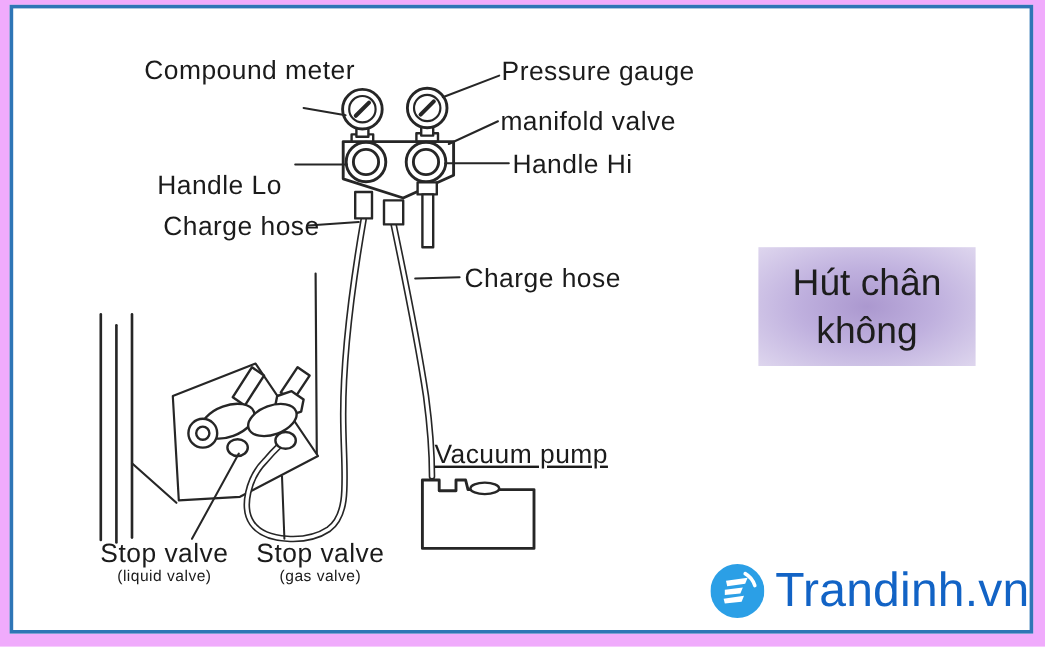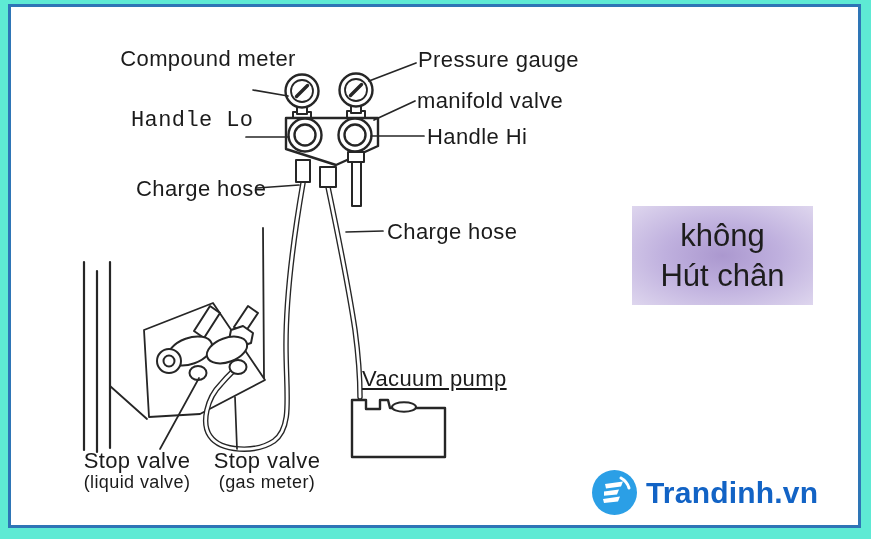--- a/index.html
+++ b/index.html
@@ -1,38 +1,38 @@
 <!DOCTYPE html>
 <html><head>
 <meta charset="utf-8">
 <style>
   html,body { margin:0; padding:0; background:#ffffff; }
   .stage {
-    position:relative; width:871px; height:539px; background:#5eead4;
+    position:relative; width:871px; height:539px; background:#f0abfc;
     overflow:hidden; font-family:"Liberation Sans", sans-serif;
   }
   .frame {
     position:absolute; left:8px; top:4px; width:853px; height:524px;
     border:3px solid #2e75b6; box-sizing:border-box; background:#ffffff;
   }
   .art { position:absolute; left:0; top:0; }
   .lbl {
     position:absolute; color:#1b1b1b; font-size:22px; line-height:1.1;
     white-space:nowrap; letter-spacing:0.4px;
   }
-  .lbl .sub { font-size:18px; }
+  .lbl .sub { font-size:13px; }
   .center { text-align:center; }
   .callout {
     position:absolute; left:632px; top:206px; width:181px; height:99px;
     background: radial-gradient(ellipse at 50% 50%, #ab98cf 0%, #bfb0de 45%, #ded6ee 100%);
     color:#1d1d1d; font-size:31px; line-height:1.28;
     display:flex; flex-direction:column; align-items:center; justify-content:center;
   }
   .logo { position:absolute; left:592px; top:470px; display:flex; align-items:center; gap:9px; }
-  .logo-text { font-size:30px; font-weight:bold; color:#1263c5; letter-spacing:0.2px; }
+  .logo-text { font-size:40px; font-weight:normal; color:#1263c5; letter-spacing:0.2px; }
 </style>
 </head>
 <body>
 
 <div class="stage">
 
   <div class="frame"></div>
 
   <svg class="art" width="871" height="539" viewBox="0 0 871 539" stroke="#262626" fill="none" stroke-linecap="round" stroke-linejoin="round">
 
@@ -128,43 +128,43 @@
   </svg>
 
   <div class="lbl center" style="left:116px; top:47px; width:184px;">
     <div>Compound meter</div>
   </div>
 
   <div class="lbl" style="left:417px; top:89px;">manifold valve</div>
 
   <div class="lbl" style="left:418px; top:48px;">Pressure gauge</div>
 
-  <div class="lbl" style="left:131px; top:109px;font-family:Liberation Mono, monospace;">Handle Lo</div>
+  <div class="lbl" style="left:131px; top:143px;">Handle Lo</div>
 
   <div class="lbl" style="left:427px; top:125px;">Handle Hi</div>
 
   <div class="lbl" style="left:136px; top:177px;">Charge hose</div>
 
   <div class="lbl" style="left:387px; top:220px;">Charge hose</div>
 
   <div class="lbl" style="left:362px; top:367px;text-decoration:underline;">Vacuum pump</div>
 
   <div class="lbl center" style="left:66px; top:449px; width:142px;">
     <div>Stop valve</div>
     <div class="sub">(liquid valve)</div>
   </div>
 
   <div class="lbl center" style="left:203px; top:449px; width:128px;">
     <div>Stop valve</div>
-    <div class="sub">(gas meter)</div>
+    <div class="sub">(gas valve)</div>
   </div>
 
   <div class="callout">
+    <div>Hút chân</div>
     <div>không</div>
-    <div>Hút chân</div>
   </div>
 
   <div class="logo">
     <svg width="45" height="45" viewBox="0 0 45 45">
       <circle cx="22.5" cy="22.5" r="22.5" fill="#2b9fe6"></circle>
       <path d="M29,8 A17,17 0 0 1 37,18" stroke="#ffffff" stroke-width="3" fill="none" stroke-linecap="round"></path>
       <polygon points="13,14 31,11.5 29,16.5 14,18.5" fill="#ffffff"></polygon>
       <polygon points="12,21.5 27,19.5 25,24.5 12,25.8" fill="#ffffff"></polygon>
       <polygon points="11,29 28,26.5 26,31.5 12,33" fill="#ffffff"></polygon>
     </svg>

